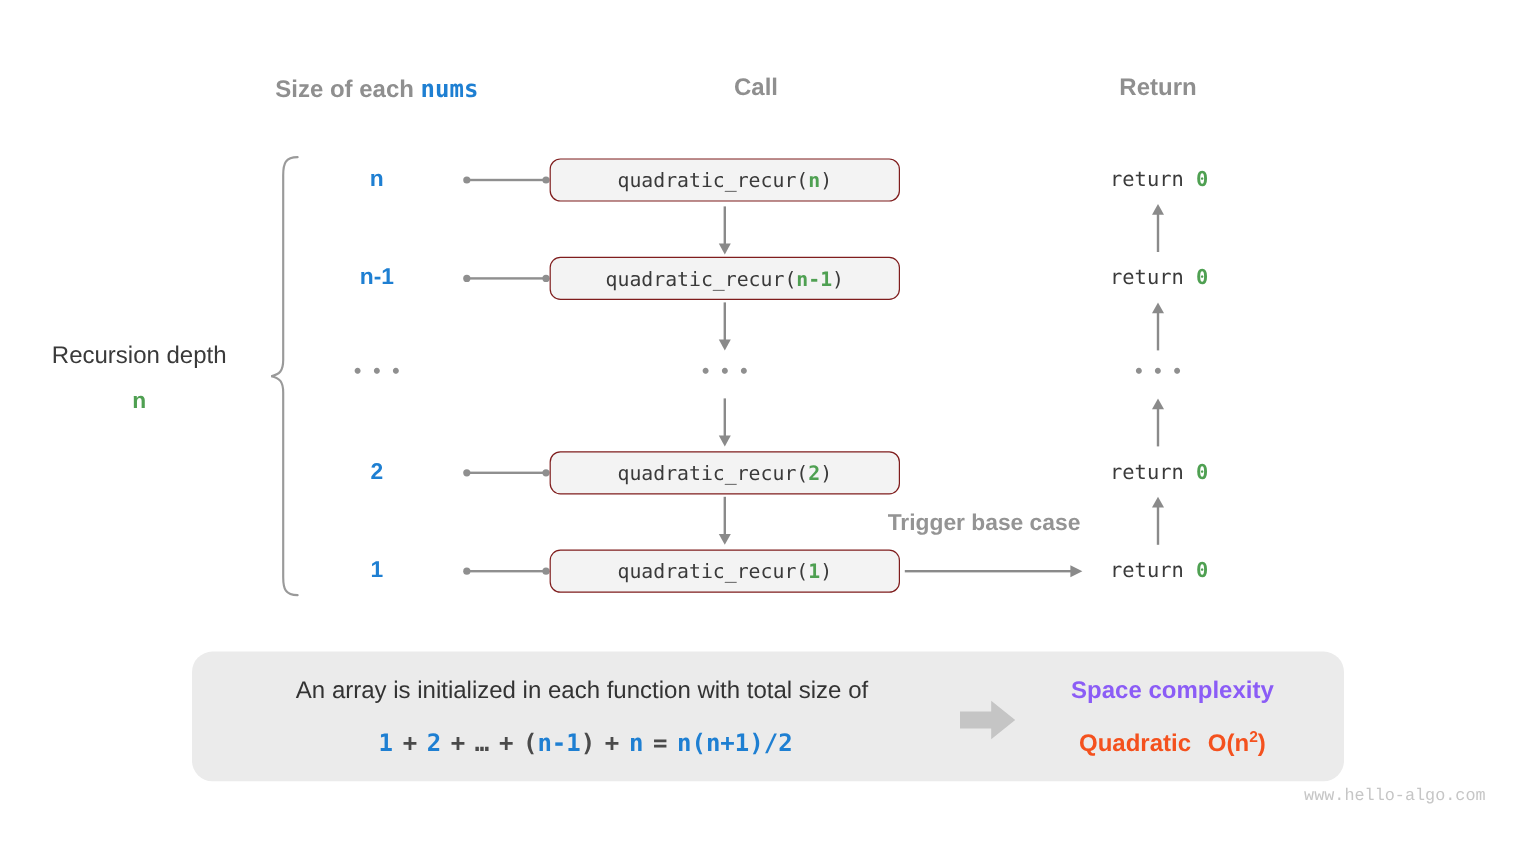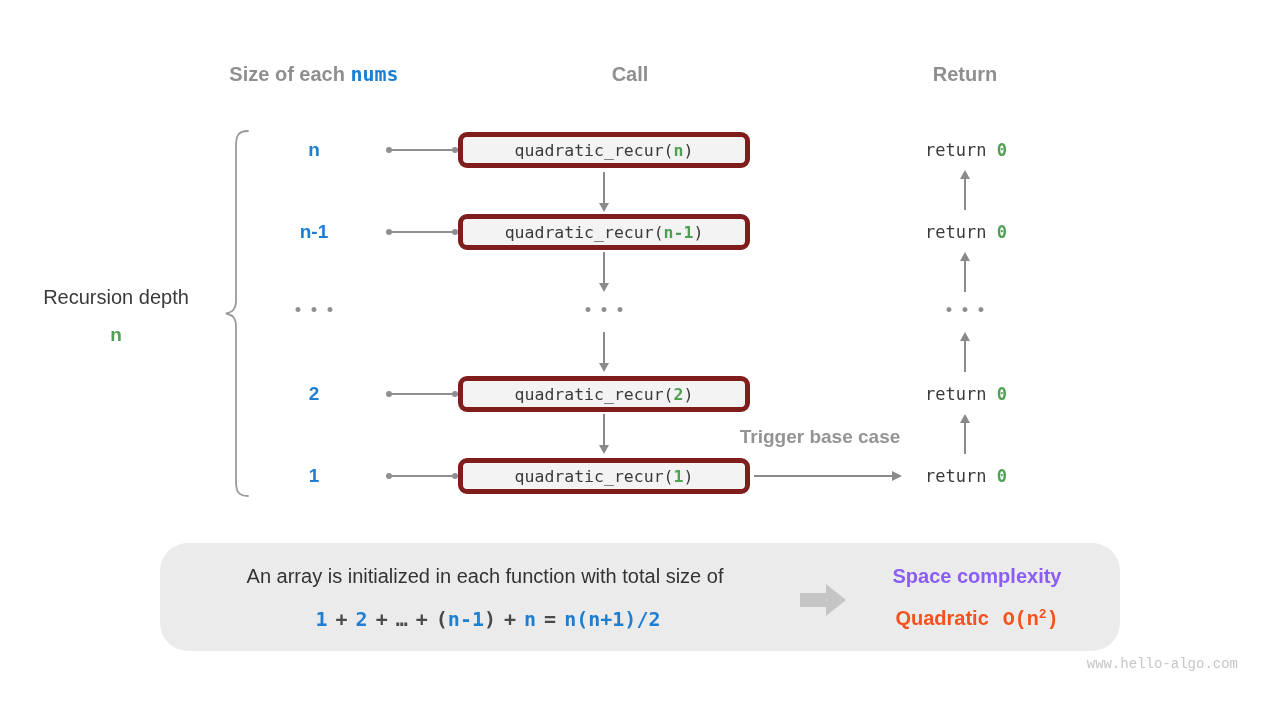--- a/index.html
+++ b/index.html
@@ -20,21 +20,21 @@
 
   
   .connector{position:absolute;height:2px;background:#8f8f8f;}
   .connector::before,.connector::after{content:'';position:absolute;width:6px;height:6px;border-radius:50%;
               background:#8f8f8f;top:-2px;}
   .connector::before{left:-4px;}
   .connector::after{right:-4px;}
 
   
   .call-box{position:absolute;width:292px;height:36px;box-sizing:border-box;background:#f3f3f3;
-            border:5px solid #7f1d1d;border-radius:9px;display:flex;align-items:center;justify-content:center;
+            border:1px solid #7f1d1d;border-radius:9px;display:flex;align-items:center;justify-content:center;
             font-family:"DejaVu Sans Mono",monospace;font-size:16.5px;color:#3a3a3a;white-space:pre;}
   .call-box .arg{color:var(--green);font-weight:bold;}
 
   
   .return-label{position:absolute;transform:translate(-50%,-50%);font-family:"DejaVu Sans Mono",monospace;
             font-size:17px;color:#3a3a3a;white-space:pre;}
   .return-label .val{color:var(--green);font-weight:bold;}
 
   
   .dots{position:absolute;transform:translate(-50%,-50%);font-family:"DejaVu Sans",sans-serif;
@@ -52,32 +52,32 @@
 
   
   .arrow-right{position:absolute;height:12px;}
   .arrow-right .shaft{position:absolute;top:5px;left:0;right:8px;height:2px;background:#8a8a8a;}
   .arrow-right::after{content:'';position:absolute;right:0;top:1px;border-top:5px solid transparent;
         border-bottom:5px solid transparent;border-left:10px solid #8a8a8a;}
 
   .trigger-label{position:absolute;transform:translate(-50%,-50%);font-weight:bold;font-size:19px;color:#949494;}
 
   
-  .panel{position:absolute;left:160px;top:543px;width:960px;height:108px;background:#ebebeb;border-radius:28px;}
+  .panel{position:absolute;left:160px;top:543px;width:960px;height:108px;background:#ebebeb;border-radius:17px;}
   .panel-line1{position:absolute;left:325px;top:33px;transform:translate(-50%,-50%);font-size:20px;color:#333333;
         white-space:nowrap;}
   .formula{position:absolute;left:328px;top:76px;transform:translate(-50%,-50%);
         font-family:"DejaVu Sans Mono",monospace;font-weight:bold;font-size:20px;color:#4a4a4a;white-space:pre;}
   .formula .num{color:var(--blue);}
   .formula .op{margin:0 8px;}
   .panel-space-title{position:absolute;left:817px;top:33px;transform:translate(-50%,-50%);font-weight:bold;
         font-size:20px;color:#8b5cf6;white-space:nowrap;}
   .panel-complexity{position:absolute;left:817px;top:76px;transform:translate(-50%,-50%);font-weight:bold;
         font-size:20px;color:var(--orange);white-space:nowrap;}
-  .panel-complexity .qcode{font-family:Liberation Mono, monospace;margin-left:14px;}
+  .panel-complexity .qcode{font-family:Liberation Sans, sans-serif;margin-left:14px;}
   .panel-complexity sup{font-size:13px;vertical-align:7px;}
 
   .block-arrow{position:absolute;left:640px;top:40px;}
 
   .watermark{position:absolute;right:42px;top:656px;font-family:Liberation Mono, monospace;
         font-size:14px;color:#c6c6c6;}
 
   .brace{position:absolute;left:216px;top:124px;}
 </style>
 </head>

